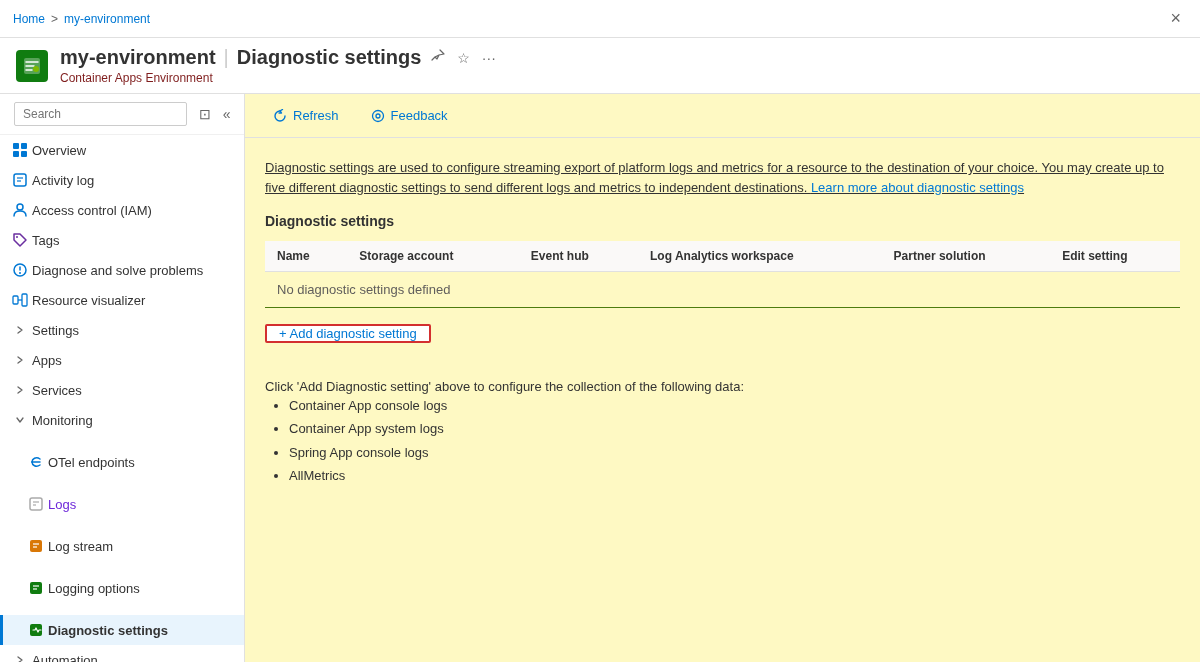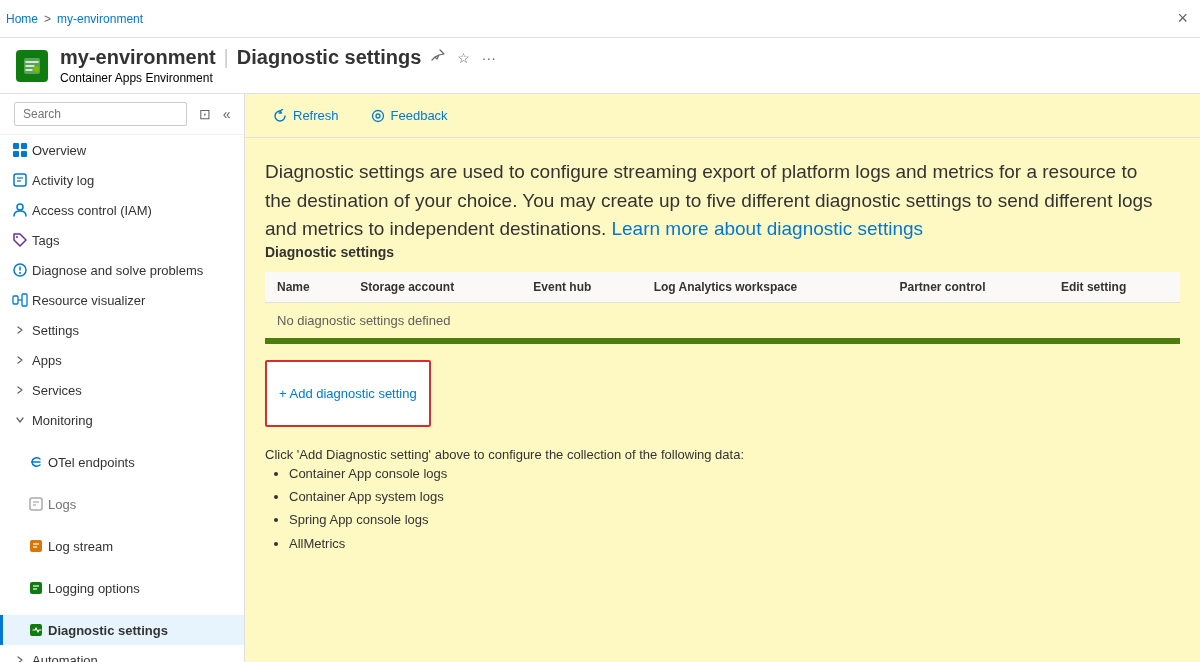--- a/index.html
+++ b/index.html
@@ -1,75 +1,75 @@
 <!DOCTYPE html>
 <html><head>
   <meta charset="utf-8">
   <style>
     * { box-sizing: border-box; margin: 0; padding: 0; }
     body { font-family: 'Segoe UI', Arial, sans-serif; font-size: 13px; color: #333; background: #f3f2f1; display: flex; flex-direction: column; height: 662px; width: 1200px; overflow: hidden; }
 
     
-    .top-bar { background: #fff; border-bottom: 1px solid #e0e0e0; padding: 6px 6px; display: flex; align-items: center; justify-content: space-between; min-height: 36px; }
+    .top-bar { background: #fff; border-bottom: 1px solid #e0e0e0; padding: 6px 13px; display: flex; align-items: center; justify-content: space-between; min-height: 36px; }
     .breadcrumb { display: flex; align-items: center; font-size: 12px; color: #0078d4; gap: 6px; }
     .breadcrumb span { color: #666; }
     .breadcrumb a { color: #0078d4; text-decoration: none; }
     .close-btn { background: none; border: none; cursor: pointer; font-size: 18px; color: #666; padding: 2px 6px; }
 
     
     .resource-header { background: #fff; border-bottom: 1px solid #e0e0e0; padding: 8px 16px; display: flex; align-items: center; gap: 12px; }
     .resource-icon { width: 32px; height: 32px; background: #107c10; border-radius: 4px; display: flex; align-items: center; justify-content: center; color: white; font-size: 16px; flex-shrink: 0; }
     .resource-title-block { flex: 1; }
     .resource-title { font-size: 20px; font-weight: 600; color: #333; display: flex; align-items: center; gap: 8px; }
-    .resource-subtitle { font-size: 12px; color: #000000; margin-top: 2px; }
+    .resource-subtitle { font-size: 12px; color: #7f1d1d; margin-top: 2px; }
     .title-icons { display: flex; align-items: center; gap: 8px; }
     .title-icon-btn { background: none; border: none; cursor: pointer; color: #666; font-size: 14px; padding: 2px; }
 
     
     .main-layout { display: flex; flex: 1; overflow: hidden; }
 
     
     .sidebar { width: 245px; background: #fff; border-right: 1px solid #e0e0e0; display: flex; flex-direction: column; overflow-y: auto; overflow-x: hidden; flex-shrink: 0; justify-content: space-between; }
     .sidebar-search { padding: 8px 10px; border-bottom: 1px solid #f0f0f0; display: flex; align-items: center; gap: 4px; }
     .sidebar-search-input { border: 1px solid #ccc; padding: 4px 8px; font-size: 12px; flex: 1; border-radius: 2px; outline: none; }
     .sidebar-actions { display: flex; align-items: center; gap: 4px; margin-left: 4px; }
     .sidebar-action-btn { background: none; border: none; cursor: pointer; color: #666; font-size: 14px; padding: 2px 4px; }
     
     .sidebar-nav { flex: 1; overflow-y: auto; }
     .nav-item { display: flex; align-items: center; padding: 7px 12px; cursor: pointer; color: #333; font-size: 13px; gap: 4px; position: relative; }
     .nav-item.active { background: #e8f4fd; font-weight: 600; }
     .nav-item.active::before { content: ''; position: absolute; left: 0; top: 0; bottom: 0; width: 3px; background: #0078d4; }
     .nav-item .nav-icon { width: 16px; height: 16px; flex-shrink: 0; display: flex; align-items: center; justify-content: center; font-size: 14px; }
     .nav-item.section-header { font-weight: 500; }
     .nav-item.indented { padding-left: 28px; margin-top: 12px; }
-    .nav-item.disabled { color: #737373; cursor: default; }
+    .nav-item.disabled { color: #6d28d9; cursor: default; }
 
     
     .sidebar-nav::-webkit-scrollbar { width: 6px; }
     .sidebar-nav::-webkit-scrollbar-track { background: #f1f1f1; }
     .sidebar-nav::-webkit-scrollbar-thumb { background: #ccc; border-radius: 3px; }
 
     
     .content-area { flex: 1; background: #fef9c3; overflow-y: auto; display: flex; flex-direction: column; }
     .toolbar { padding: 10px 20px; border-bottom: 1px solid #e0e0e0; display: flex; align-items: center; gap: 16px; }
     .toolbar-btn { display: flex; align-items: center; gap: 6px; background: none; border: none; cursor: pointer; color: #0078d4; font-size: 13px; padding: 4px 8px; border-radius: 2px; }
 
     .content-body { padding: 20px; }
-    .description-text { font-size: 19px; color: #333; line-height: 1.5; margin-bottom: 0; max-width: 900px; }
+    .description-text { font-size: 13px; color: #333; line-height: 1.5; margin-bottom: 16px; max-width: 900px; text-decoration: underline; }
     .description-text a { color: #0078d4; text-decoration: none; }
 
     .section-title { font-size: 14px; font-weight: 600; color: #333; margin-bottom: 12px; }
 
     
     .diag-table { width: 100%; border-collapse: collapse; margin-bottom: 16px; }
     .diag-table th { text-align: left; padding: 8px 12px; font-size: 12px; font-weight: 600; color: #333; border-bottom: 1px solid #e0e0e0; background: #faf9f8; }
-    .diag-table td { padding: 10px 12px; font-size: 13px; color: #605e5c; border-bottom: 6px solid #4d7c0f; }
+    .diag-table td { padding: 10px 12px; font-size: 13px; color: #605e5c; border-bottom: 1px solid #4d7c0f; }
     .no-settings-row td { color: #605e5c; font-style: normal; }
 
-    .add-setting-btn { display: inline-flex; align-items: center; gap: 4px; border: 2px solid #d32f2f; color: #0078d4; background: #fff; padding: 24px 12px; font-size: 13px; cursor: pointer; border-radius: 2px; margin-bottom: 20px; }
+    .add-setting-btn { display: inline-flex; align-items: center; gap: 4px; border: 2px solid #d32f2f; color: #0078d4; background: #fff; padding: 0 12px; font-size: 13px; cursor: pointer; border-radius: 2px; margin-bottom: 36px; }
 
     .click-instruction { font-size: 13px; color: #333; }
 
     .data-list { list-style: disc; padding-left: 24px; }
     .data-list li { font-size: 13px; color: #333; line-height: 1.8; }
 
     
     .sidebar::-webkit-scrollbar { width: 8px; }
     .sidebar::-webkit-scrollbar-track { background: #f1f1f1; }
     .sidebar::-webkit-scrollbar-thumb { background: #ccc; border-radius: 4px; }
@@ -346,21 +346,21 @@
 
       <div class="section-title">Diagnostic settings</div>
 
       <table class="diag-table">
         <thead>
           <tr>
             <th>Name</th>
             <th>Storage account</th>
             <th>Event hub</th>
             <th>Log Analytics workspace</th>
-            <th>Partner control</th>
+            <th>Partner solution</th>
             <th>Edit setting</th>
           </tr>
         </thead>
         <tbody>
           <tr class="no-settings-row">
             <td colspan="6">No diagnostic settings defined</td>
           </tr>
         </tbody>
       </table>
 

